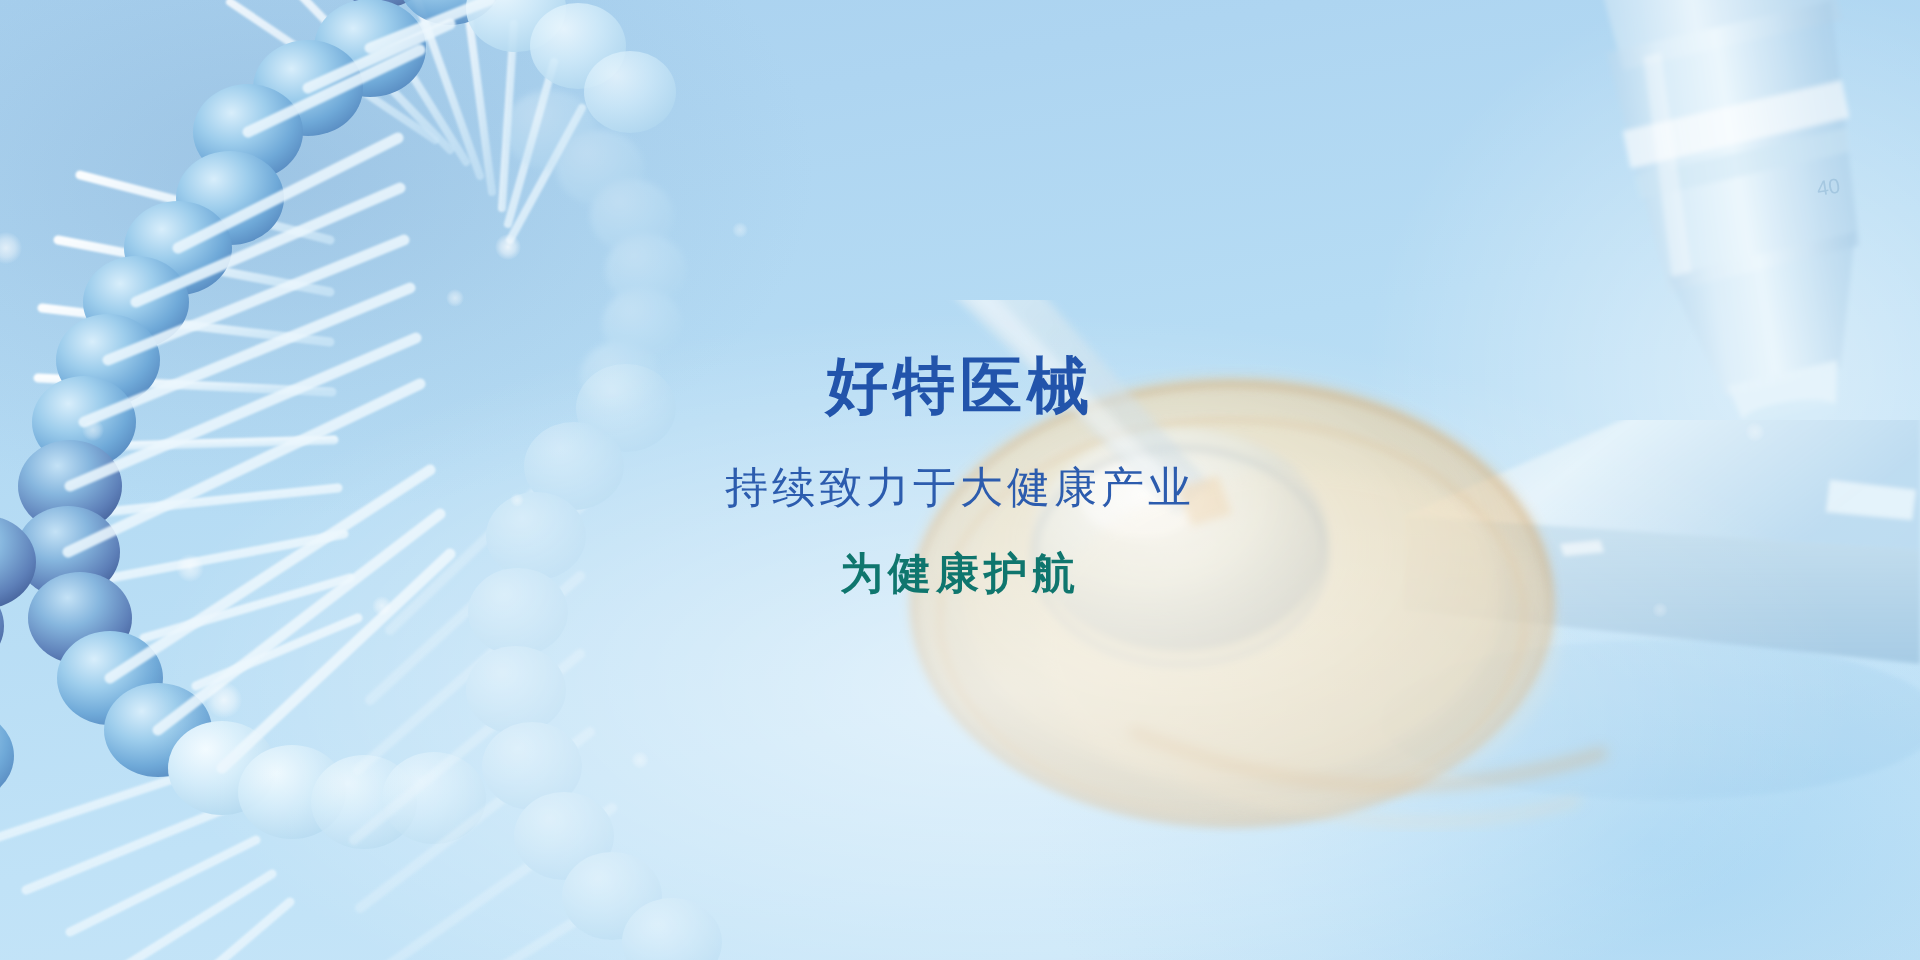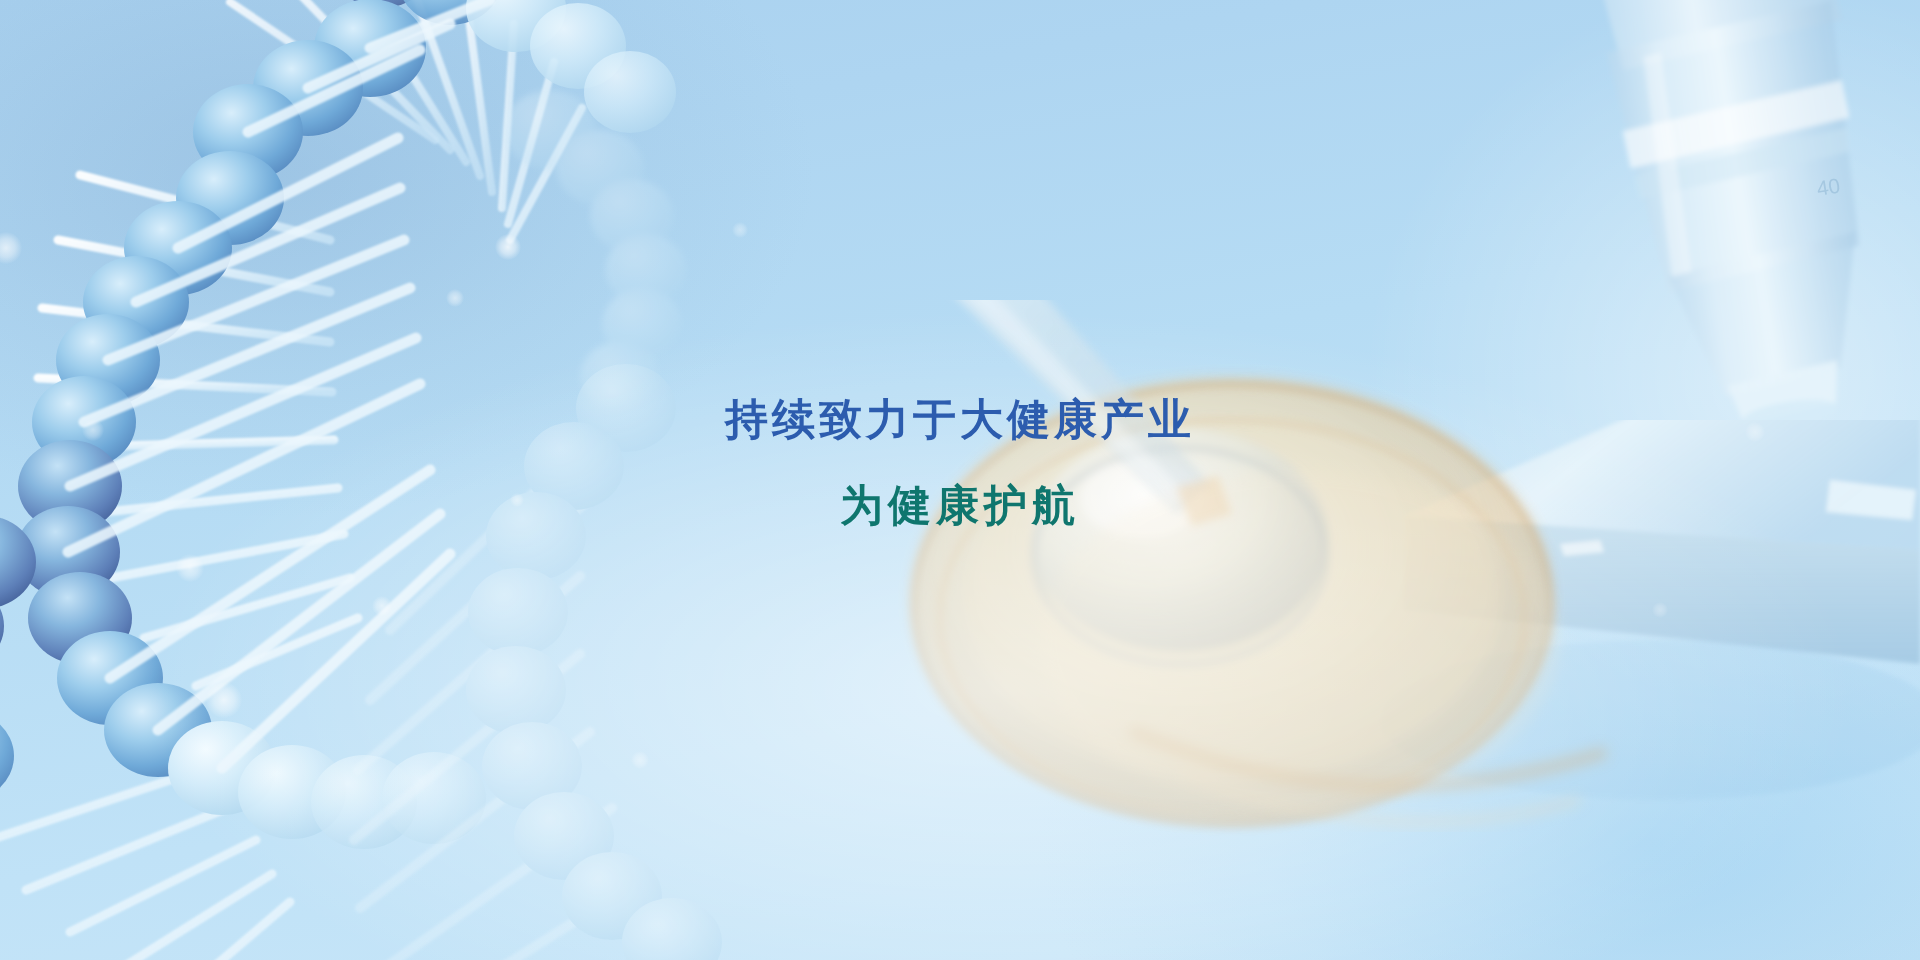--- a/index.html
+++ b/index.html
@@ -148,21 +148,21 @@
     font-size: 62px;
     font-weight: bold;
     color: #2254ab;
     letter-spacing: 5px;
     line-height: 1.1;
     margin: 0;
     font-family: "Liberation Sans", "DejaVu Sans", sans-serif;
   }
   .hero-sub1 {
     font-size: 43px;
-    font-weight: bold;
+    font-weight: normal;
     color: #2c5cae;
     letter-spacing: 4px;
     line-height: 1.2;
     margin: 42px 0 0 0;
     font-family: "Liberation Sans", "DejaVu Sans", sans-serif;
   }
   .hero-sub2 {
     font-size: 43px;
     font-weight: bold;
     color: #0f766e;
@@ -483,18 +483,19 @@
       <span class="bokeh" style="left: 510px; top: 493px; width: 14px; height: 14px; opacity: 0.45;"></span>
       <span class="bokeh" style="left: 732px; top: 222px; width: 16px; height: 16px; opacity: 0.38;"></span>
       <span class="bokeh" style="left: 82px; top: 419px; width: 22px; height: 22px; opacity: 0.5;"></span>
       <span class="bokeh" style="left: 631px; top: 751px; width: 18px; height: 18px; opacity: 0.4;"></span>
       <span class="bokeh" style="left: 1745px; top: 422px; width: 20px; height: 20px; opacity: 0.35;"></span>
       <span class="bokeh" style="left: 1652px; top: 602px; width: 16px; height: 16px; opacity: 0.3;"></span>
     </div>
 
   <div class="hero-text">
     <div class="hero-inner">
+      <h1 class="hero-title">好特医械</h1>
       <div class="hero-sub1">持续致力于大健康产业</div>
       <div class="hero-sub2">为健康护航</div>
     </div>
   </div>
 
 </div>
 
 </body></html>

